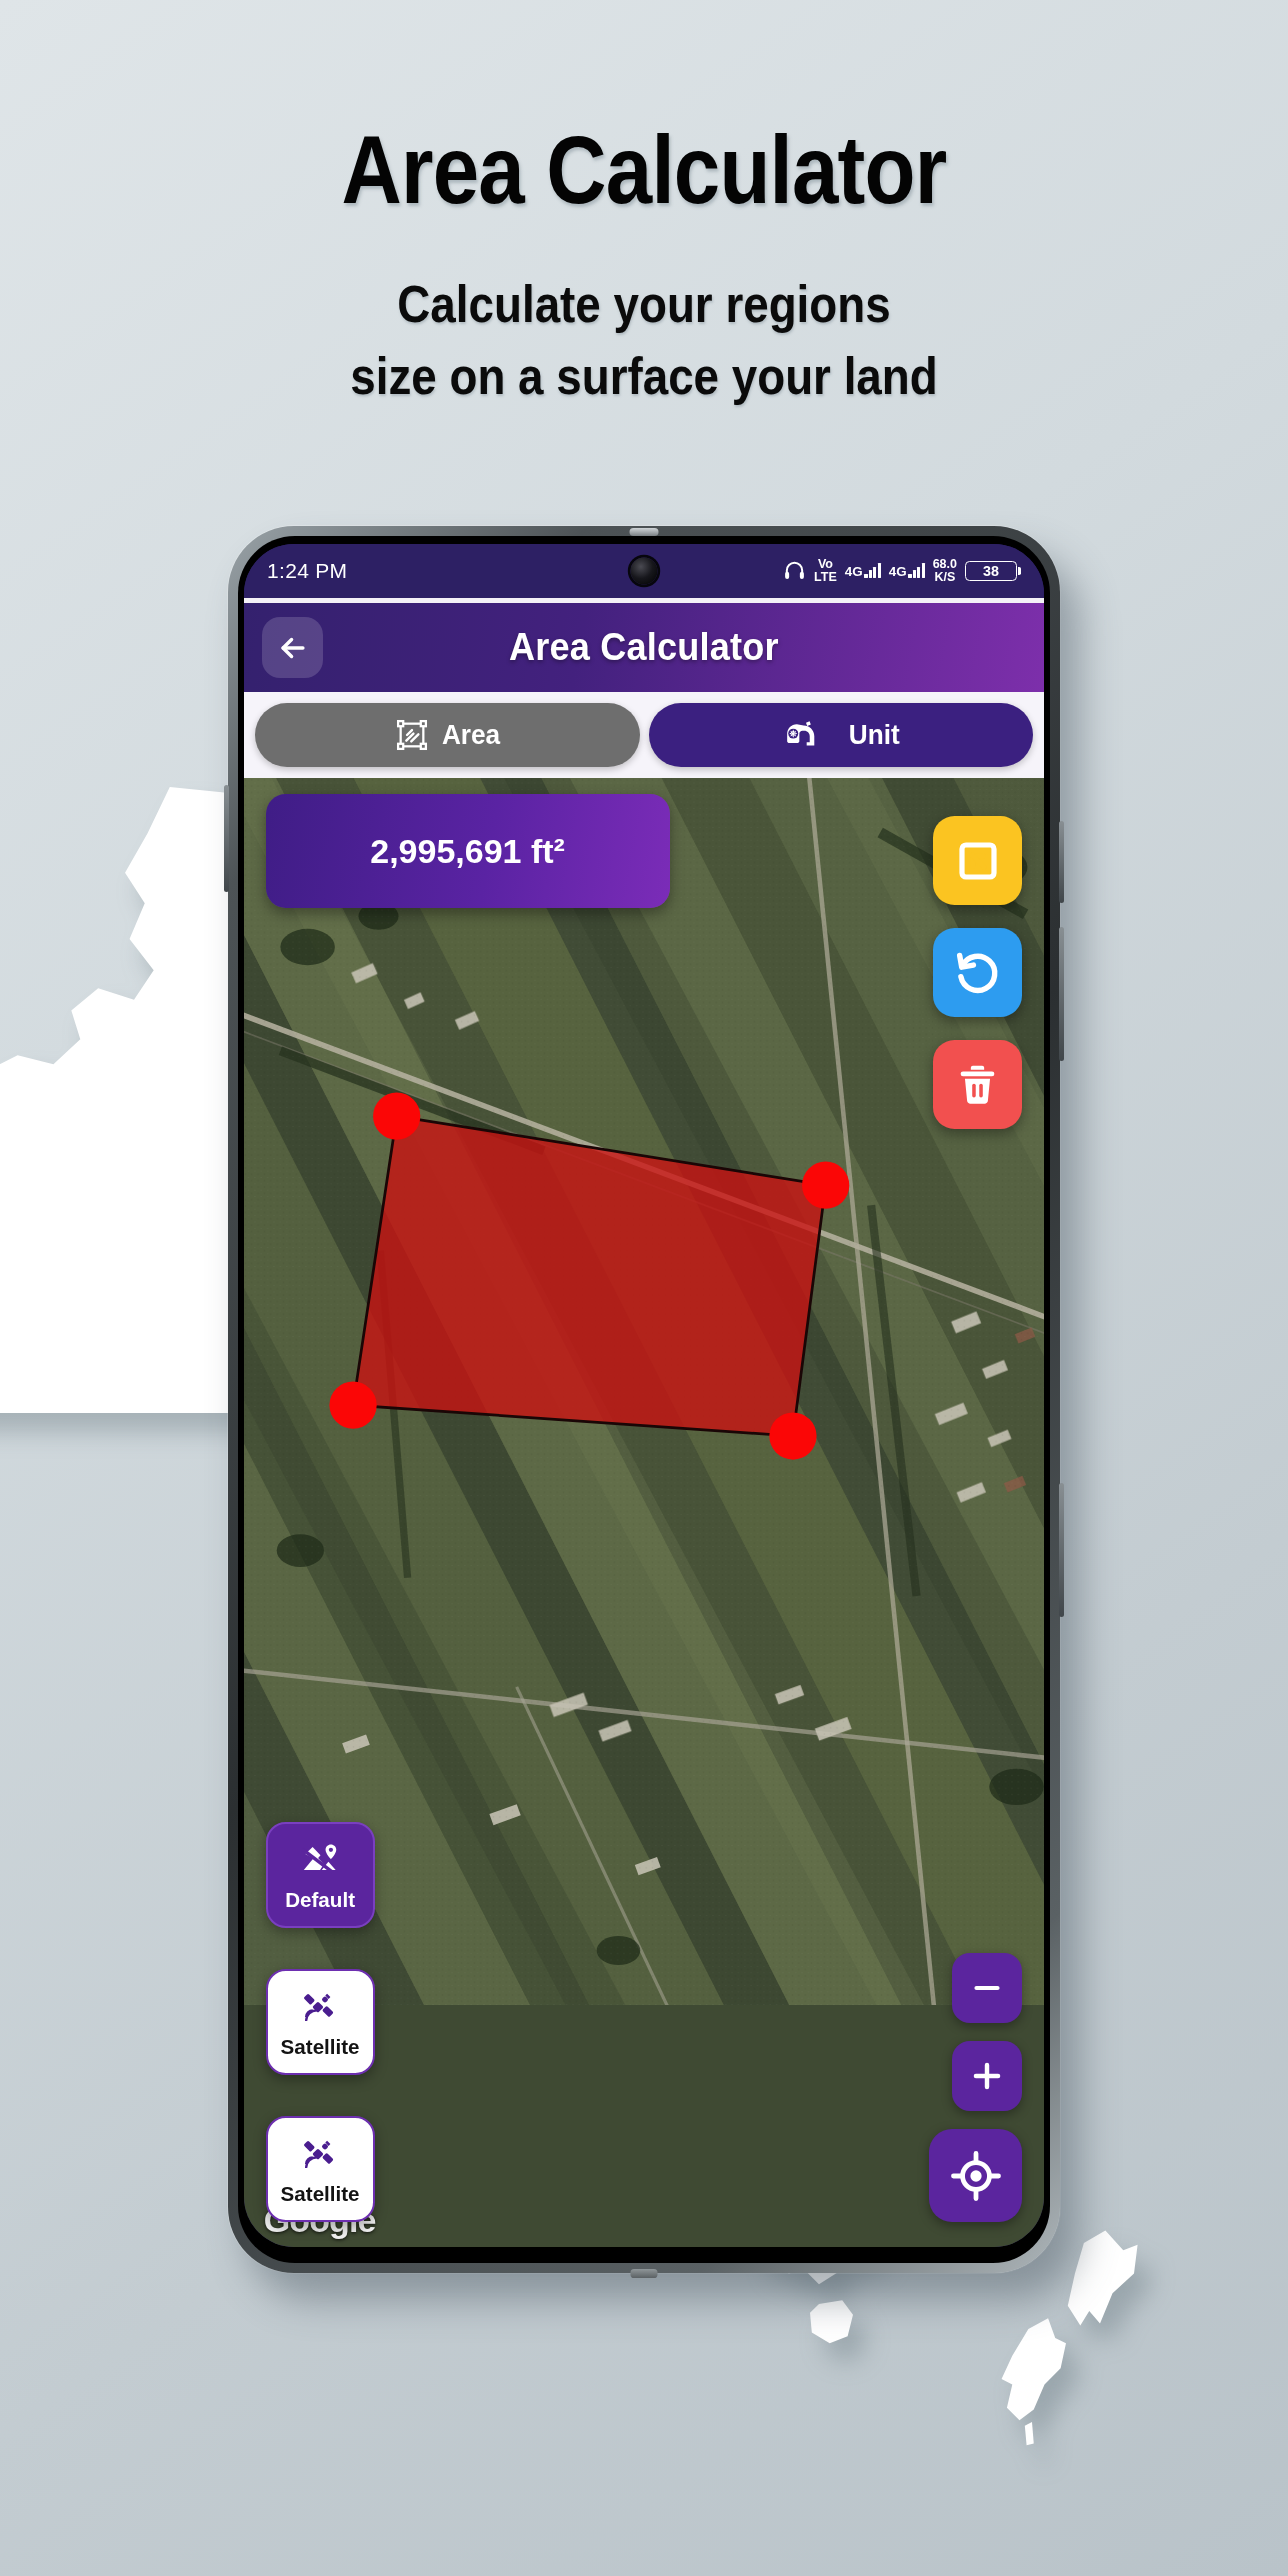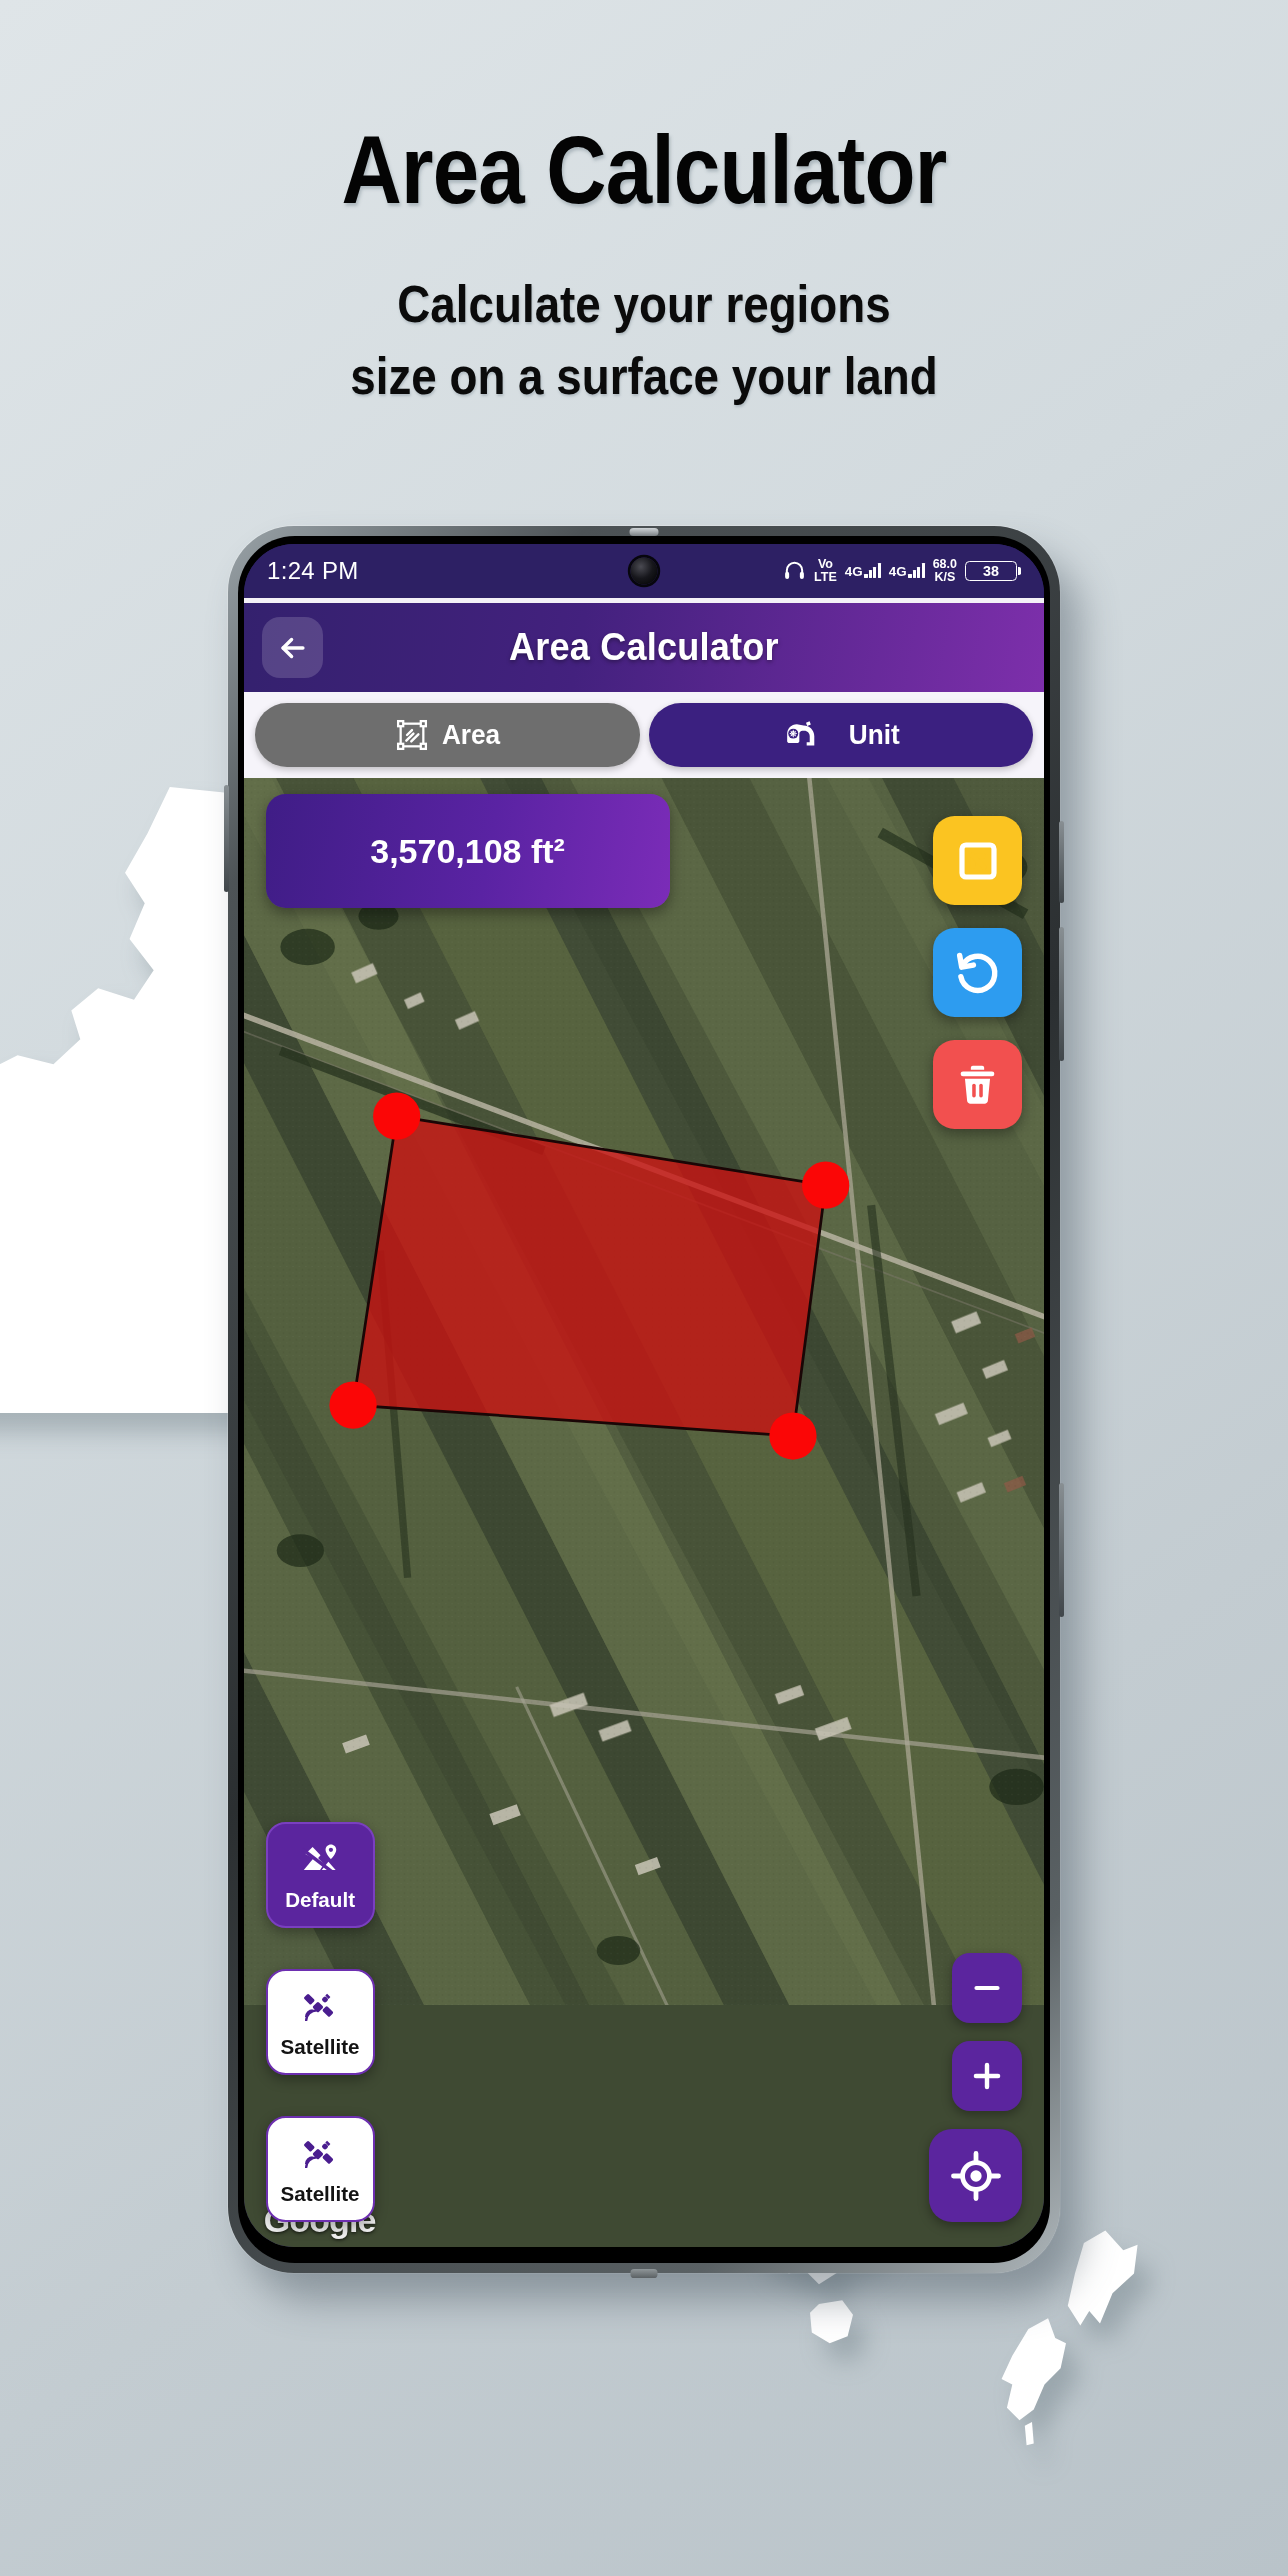--- a/index.html
+++ b/index.html
@@ -97,21 +97,21 @@
   
   .statusbar {
     position: relative;
     height: 54px;
     background: #2d2064;
     display: flex; align-items: center;
     padding: 0 23px;
     color: #fff;
     z-index: 20;
   }
-  .sb-time { font-size: 24px; font-weight: normal; letter-spacing: 0.3px; }
+  .sb-time { font-size: 21px; font-weight: normal; letter-spacing: 0.3px; }
   .sb-spacer { flex: 1; }
   .sb-right { display: flex; align-items: center; gap: 8px; }
   .sb-icon { display: flex; align-items: center; }
   .volte { font-size: 12.5px; line-height: 12.5px; font-weight: bold; text-align: center; }
   .net { display: flex; align-items: flex-end; gap: 1.8px; }
   .net-label { font-size: 13.4px; font-weight: bold; line-height: 12.5px; }
   .bars { display: flex; align-items: flex-end; gap: 1.3px; height: 15px; }
   .bars i { width: 3.1px; background: #fff; display: block; border-radius: 0.4px; }
   .bars i:nth-child(1){height:4.5px} .bars i:nth-child(2){height:8px}
   .bars i:nth-child(3){height:11.6px} .bars i:nth-child(4){height:15px}
@@ -480,21 +480,21 @@
             </svg>
 
             <svg class="map-canvas" viewBox="0 0 880 1350" preserveAspectRatio="none">
               <polygon points="168,372 640,448 604,724 120,690" fill="#cc1111" fill-opacity="0.78" stroke="#1a0606" stroke-width="3"></polygon>
               <circle cx="168" cy="372" r="26" fill="#fb0606"></circle>
               <circle cx="640" cy="448" r="26" fill="#fb0606"></circle>
               <circle cx="604" cy="724" r="26" fill="#fb0606"></circle>
               <circle cx="120" cy="690" r="26" fill="#fb0606"></circle>
             </svg>
 
-            <div class="result-chip">3,570,108 ft²</div>
+            <div class="result-chip">2,995,691 ft²</div>
 
             <div class="action-col">
               <div class="act-btn" style="background:#fbc421;">
                 <svg width="48" height="48" viewBox="0 0 24 24" fill="none" stroke="#fff" stroke-width="2.6" stroke-linecap="round" stroke-linejoin="round">
                   <rect x="4" y="4" width="16" height="16" rx="2" stroke="#fff" stroke-width="2.6"></rect>
                   <path d="M9.5 14.5L9.5 9.5L14.5 9.5" stroke="#fbc421" stroke-width="2.6"></path>
                   <path d="M9.2 9.2L15 15" stroke="#fbc421" stroke-width="2.6"></path>
                 </svg>
               </div>
               <div class="act-btn" style="background:#2d9cf0;">

